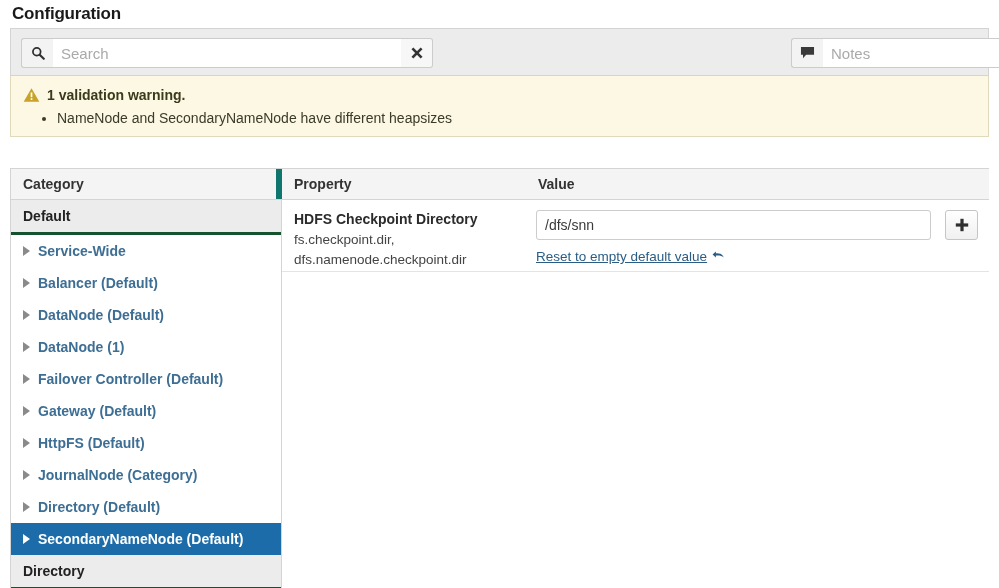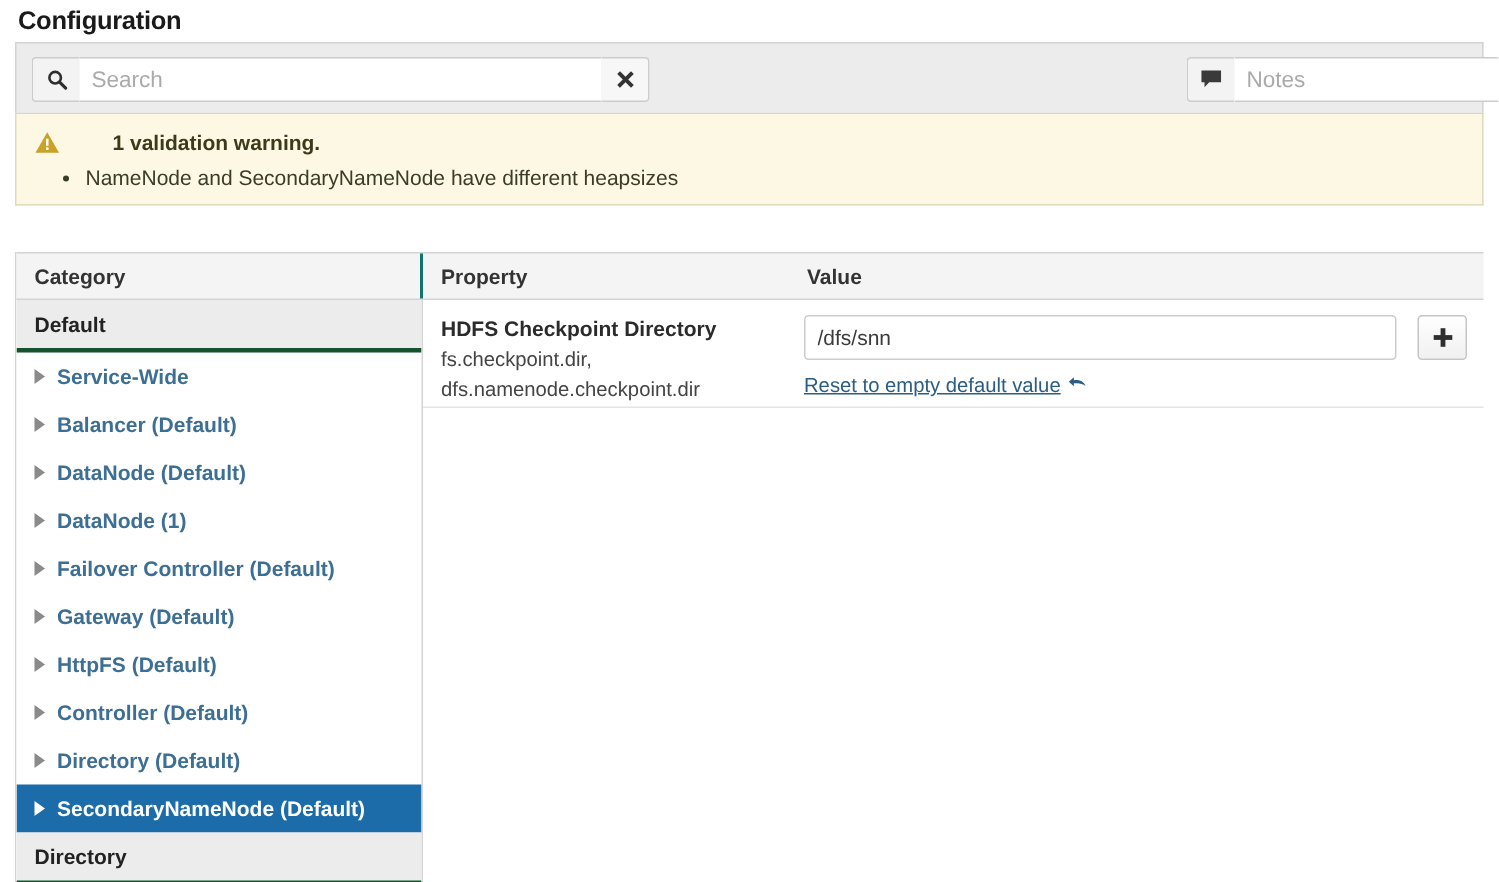--- a/index.html
+++ b/index.html
@@ -98,21 +98,20 @@
     padding: 10px 12px 12px 12px;
     height: 62px;
   }
   .warn-head {
     display: flex;
     align-items: center;
     font-size: 14px;
     font-weight: bold;
     color: #3b3b1c;
     line-height: 18px;
-    gap: 28px;
   }
   .warn-tri { margin-right: 7px; display: block; }
   .warn-list {
     margin: 5px 0 16px 0;
     padding-left: 34px;
     list-style: disc;
     color: #3b3b1c;
   }
   .warn-list li {
     font-size: 14px;
@@ -139,21 +138,21 @@
     box-sizing: border-box;
   }
   .th {
     font-size: 14px;
     font-weight: bold;
     color: #333333;
     line-height: 30px;
     padding-left: 12px;
     box-sizing: border-box;
   }
-  .th-category { width: 271px; border-right: 2px solid #0f766e; }
+  .th-category { width: 271px; border-right: 6px solid #0f766e; }
   .th-property { width: 244px; }
   .th-value    { flex: 1 1 auto; }
 
   .tbody {
     display: flex;
     position: absolute;
     top: 32px;
     bottom: 0;
     left: 0;
     right: 0;
@@ -373,21 +372,21 @@
           <span>Gateway (Default)</span>
         </div>
 
         <div class="cat-item">
           <span class="caret"></span>
           <span>HttpFS (Default)</span>
         </div>
 
         <div class="cat-item">
           <span class="caret"></span>
-          <span>Controller (Default)</span>
+          <span>JournalNode (Category)</span>
         </div>
 
         <div class="cat-item">
           <span class="caret"></span>
           <span>Directory (Default)</span>
         </div>
 
         <div class="cat-item selected">
           <span class="caret"></span>
           <span>SecondaryNameNode (Default)</span>

